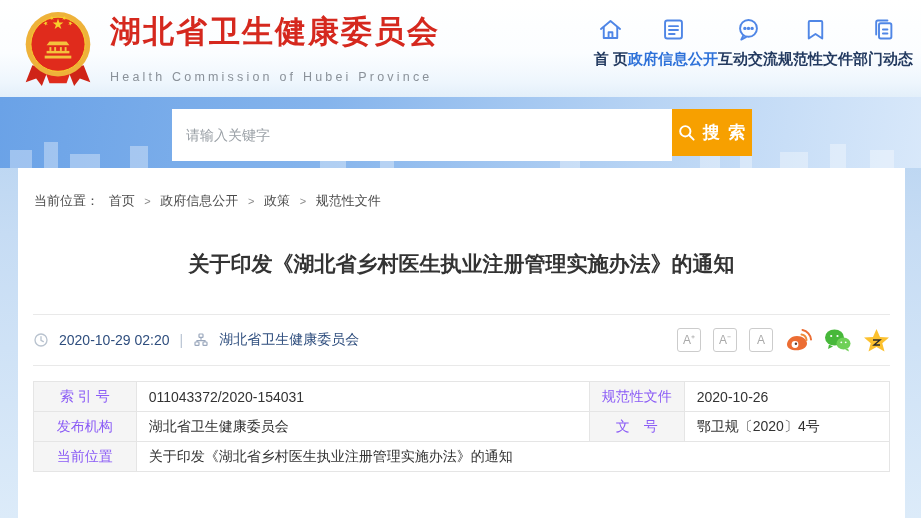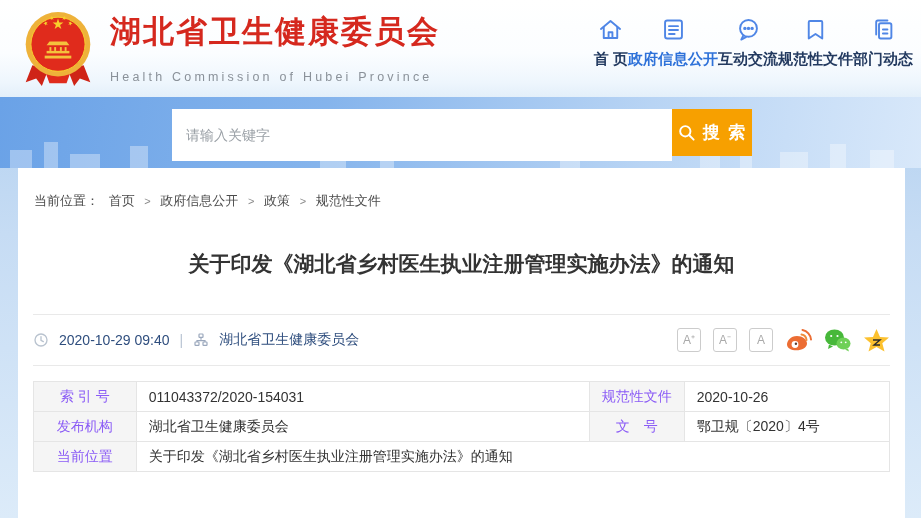--- a/index.html
+++ b/index.html
@@ -178,21 +178,21 @@
   <div class="doc-title">关于印发《湖北省乡村医生执业注册管理实施办法》的通知</div>
 
   <hr class="divider top">
 
   <div class="meta-row">
     <div class="meta-left">
       <svg width="16" height="16" viewBox="0 0 24 24" fill="none" stroke="#b9c3cf" stroke-width="2" stroke-linecap="round">
         <circle cx="12" cy="12" r="9"></circle>
           <path d="M12 7 v5.5 l3.5 2"></path>
       </svg>
-      <span>2020-10-29 09:40</span>
+      <span>2020-10-29 02:20</span>
       <span class="pipe">|</span>
       <svg width="16" height="16" viewBox="0 0 24 24" fill="none" stroke="#9aa7bc" stroke-width="1.8">
         <rect x="9" y="3" width="6" height="5" rx="1"></rect>
           <rect x="3" y="15" width="6" height="5" rx="1"></rect>
           <rect x="15" y="15" width="6" height="5" rx="1"></rect>
         <path d="M12 8 v3.5 M6 15 v-2 h12 v2"></path>
       </svg>
       <span>湖北省卫生健康委员会</span>
     </div>
     <div class="meta-right">

